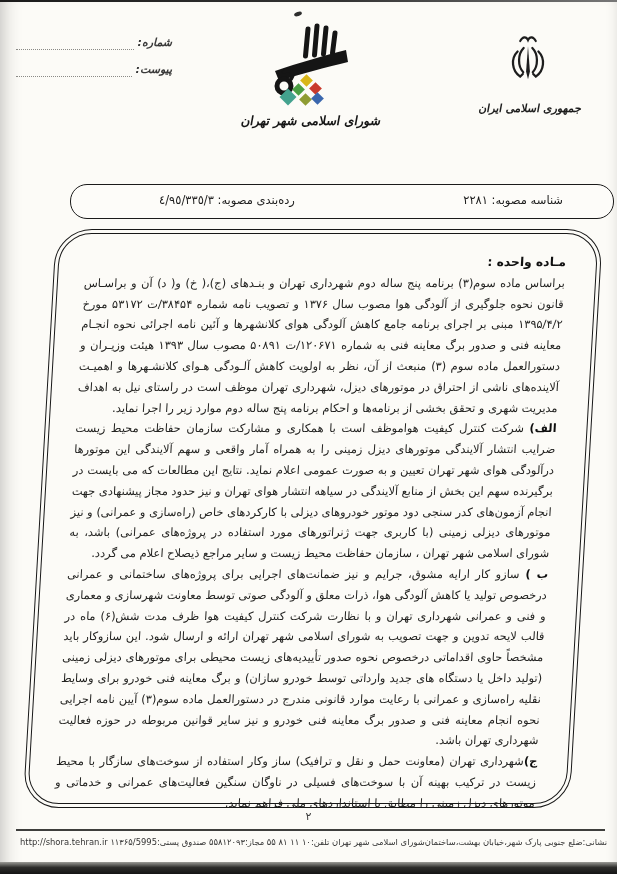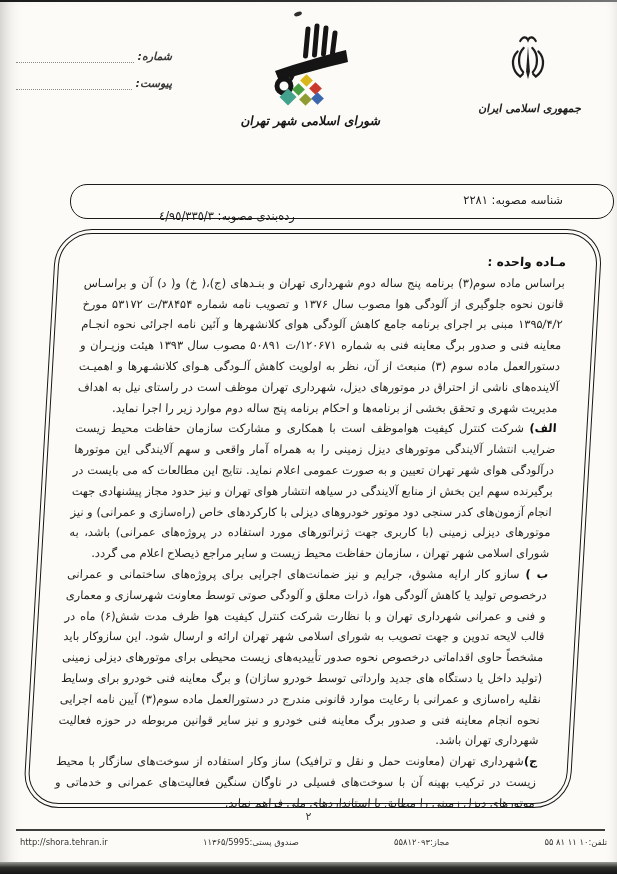--- a/index.html
+++ b/index.html
@@ -9,21 +9,21 @@
     font-family:"DejaVu Sans",sans-serif;
     box-shadow:inset 16px 0 20px -15px rgba(0,0,0,.28), inset -8px 0 14px -10px rgba(0,0,0,.16);
   }
   .top-edge{position:absolute;top:0;left:0;width:100%;height:2px;
     background:linear-gradient(90deg,#1b1b1b,#333 55%,#777);}
   .ink-dot{position:absolute;top:12px;left:294px;width:8px;height:4px;background:#2e2e2e;
     border-radius:50%;transform:rotate(-18deg);}
 
   
   .header-fields{position:absolute;top:36px;left:16px;width:156px;direction:rtl;}
-  .field-row{display:flex;align-items:flex-end;height:27px;column-gap:4px;}
+  .field-row{display:flex;align-items:flex-start;height:27px;column-gap:4px;}
   .field-label{font-size:11px;font-weight:bold;font-style:italic;color:#3a3a3a;white-space:nowrap;}
   .field-dots{flex:1;border-bottom:1.5px dotted #8a8a86;height:13px;}
 
   .council{position:absolute;top:22px;left:240px;width:140px;text-align:center;}
   .logo-art{position:relative;width:104px;height:90px;margin:0 auto;}
   .logo-art svg{position:absolute;top:0;left:0;}
   .diamond{position:absolute;width:9px;height:9px;transform:rotate(45deg);}
   .diamond.big{width:12px;height:12px;}
   .d1{top:54px;left:44px;} .d2{top:63px;left:36px;} .d3{top:62px;left:53px;}
   .d4{top:69px;left:24px;} .d5{top:73px;left:43px;} .d6{top:72px;left:55px;}
@@ -31,21 +31,21 @@
     color:#161616;white-space:nowrap;transform:skewX(4deg);}
 
   .emblem{position:absolute;top:30px;left:478px;width:100px;text-align:center;}
   .emblem-caption{margin-top:6px;font-size:11px;font-weight:bold;font-style:italic;
     color:#1d1d1d;white-space:nowrap;transform:skewX(4deg);}
 
   
   .id-bar{position:absolute;top:184px;left:70px;width:542px;height:33px;
     border:1.6px solid #1b1b1b;border-radius:17px;background:#fdfcf9;}
   .id-text{position:absolute;right:50px;top:8px;font-size:11.5px;color:#1c1c1c;direction:rtl;font-weight:500;text-align:center;}
-  .class-text{position:absolute;left:88px;top:24px;font-size:11.5px;color:#1c1c1c;direction:rtl;font-weight:500;}
+  .class-text{position:absolute;left:88px;top:8px;font-size:11.5px;color:#1c1c1c;direction:rtl;font-weight:500;}
 
   
   .main-box{position:absolute;top:229px;left:56px;width:545px;height:577px;
     border:1.6px solid #181818;border-radius:36px;
     transform:skewX(-3.3deg);transform-origin:0 0;}
   .main-box::before{content:"";position:absolute;inset:2.6px;border:1px solid #181818;border-radius:32px;}
   .box-content{position:absolute;inset:0;padding:22px 34px 14px 30px;direction:rtl;
     text-align:justify;font-size:11.4px;line-height:20.8px;color:#232321;overflow:hidden;}
   .box-content p{margin:0;}
   .heading{font-weight:bold;font-size:12.3px;color:#101010;}
@@ -128,19 +128,20 @@
       <p><span>براساس ماده سوم(۳) برنامه پنج ساله دوم شهرداری تهران و بنـدهای (ج)،( خ) و( د) آن و براسـاس قانون نحوه جلوگیری از آلودگی هوا مصوب سال ۱۳۷۶ و تصویب نامه شماره ۳۸۴۵۴/ت ۵۳۱۷۲ مورخ ۱۳۹۵/۴/۲ مبنی بر اجرای برنامه جامع کاهش آلودگی هوای کلانشهرها و آئین نامه اجرائی نحوه انجـام معاینه فنی و صدور برگ معاینه فنی به شماره ۱۲۰۶۷۱/ت ۵۰۸۹۱ مصوب سال ۱۳۹۳ هیئت وزیـران و دستورالعمل ماده سوم (۳) منبعث از آن، نظر به اولویت کاهش آلـودگی هـوای کلانشـهرها و اهمیـت آلاینده‌های ناشی از احتراق در موتورهای دیزل، شهرداری تهران موظف است در راستای نیل به اهداف مدیریت شهری و تحقق بخشی از برنامه‌ها و احکام برنامه پنج ساله دوم موارد زیر را اجرا نماید.</span></p>
       <p><span class="clause-label">الف)</span> <span>شرکت کنترل کیفیت هواموظف است با همکاری و مشارکت سازمان حفاظت محیط زیست ضرایب انتشار آلایندگی موتورهای دیزل زمینی را به همراه آمار واقعی و سهم آلایندگی این موتورها درآلودگی هوای شهر تهران تعیین و به صورت عمومی اعلام نماید. نتایج این مطالعات که می بایست در برگیرنده سهم این بخش از منابع آلایندگی در سیاهه انتشار هوای تهران و نیز حدود مجاز پیشنهادی جهت انجام آزمون‌های کدر سنجی دود موتور خودروهای دیزلی با کارکردهای خاص (راه‌سازی و عمرانی) و نیز موتورهای دیزلی زمینی (با کاربری جهت ژنراتورهای مورد استفاده در پروژه‌های عمرانی) باشد، به شورای اسلامی شهر تهران ، سازمان حفاظت محیط زیست و سایر مراجع ذیصلاح اعلام می گردد.</span></p>
       <p><span class="clause-label">ب )</span> <span>سازو کار ارایه مشوق، جرایم و نیز ضمانت‌های اجرایی برای پروژه‌های ساختمانی و عمرانی درخصوص تولید یا کاهش آلودگی هوا، ذرات معلق و آلودگی صوتی توسط معاونت شهرسازی و معماری و فنی و عمرانی شهرداری تهران و با نظارت شرکت کنترل کیفیت هوا ظرف مدت شش(۶) ماه در قالب لایحه تدوین و جهت تصویب به شورای اسلامی شهر تهران ارائه و ارسال شود. این سازوکار باید مشخصاً حاوی اقداماتی درخصوص نحوه صدور تأییدیه‌های زیست محیطی برای موتورهای دیزلی زمینی (تولید داخل یا دستگاه های جدید وارداتی توسط خودرو سازان) و برگ معاینه فنی خودرو برای وسایط نقلیه راه‌سازی و عمرانی با رعایت موارد قانونی مندرج در دستورالعمل ماده سوم(۳) آیین نامه اجرایی نحوه انجام معاینه فنی و صدور برگ معاینه فنی خودرو و نیز سایر قوانین مربوطه در حوزه فعالیت شهرداری تهران باشد.</span></p>
       <p><span class="clause-label">ج)</span><span>شهرداری تهران (معاونت حمل و نقل و ترافیک) ساز وکار استفاده از سوخت‌های سازگار با محیط زیست در ترکیب بهینه آن با سوخت‌های فسیلی در ناوگان سنگین فعالیت‌های عمرانی و خدماتی و موتورهای دیزل زمینی را مطابق با استانداردهای ملی فراهم نماید.</span></p>
     </div>
   </div>
 
   <div class="page-num">۲</div>
   <div class="footer-rule"></div>
   <div class="footer-line">
+    <span>نشانی:ضلع جنوبی پارک شهر،خیابان بهشت،ساختمان‌شورای اسلامی شهر تهران</span>
     <span>تلفن:۱۰ ۱۱ ۸۱ ۵۵</span>
     <span>مجاز:۵۵۸۱۲۰۹۳</span>
     <span>صندوق پستی:۱۱۳۶۵/5995</span>
     <span class="url">http://shora.tehran.ir</span>
   </div>
   <div class="bottom-band"></div>
 </div>
 
 </body></html>

